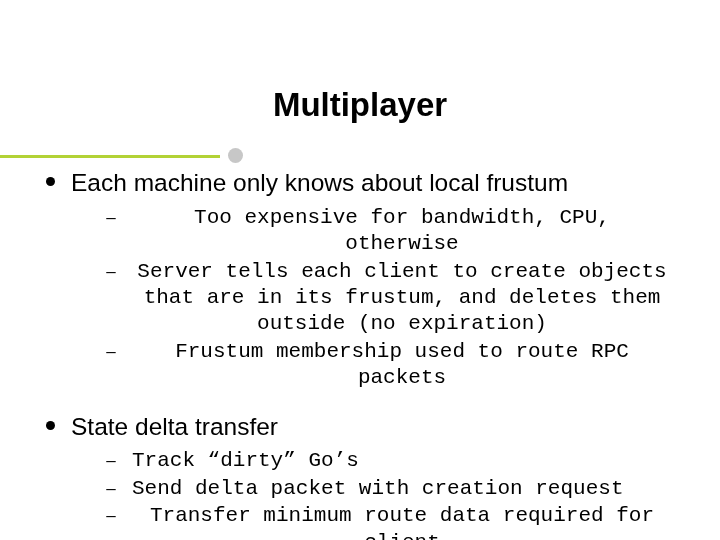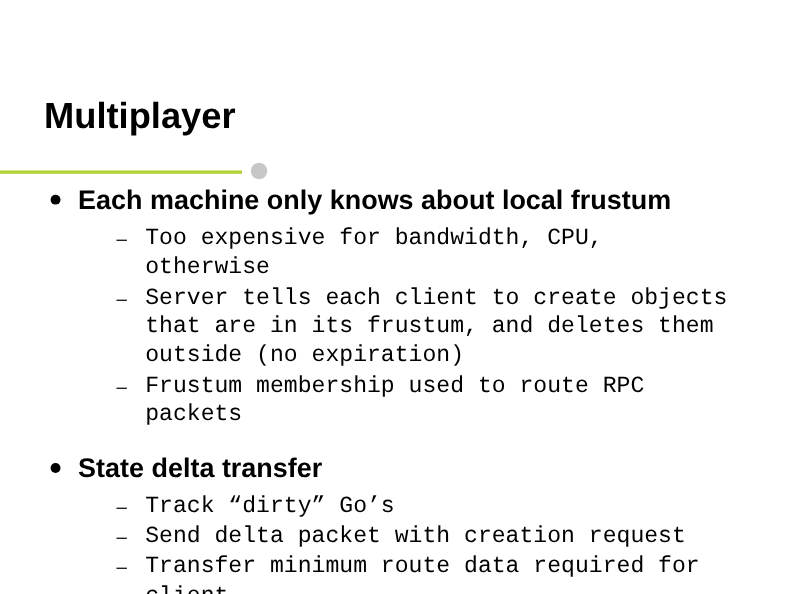--- a/index.html
+++ b/index.html
@@ -1,23 +1,23 @@
 <!DOCTYPE html>
 <html><head>
 <meta charset="utf-8">
 <style>
-  * { margin: 0; padding: 0; box-sizing: border-box; }
+  * { margin: 0; padding: 0; box-sizing: border-box; text-align: center; }
   html, body { width: 720px; height: 540px; background: #ffffff; font-family: Arial, Helvetica, sans-serif; color: #000; }
   .slide { width: 720px; height: 540px; position: relative; padding: 86px 40px 40px 40px; }
   .accent-line { position: absolute; left: 0; top: 155px; width: 220px; height: 3px; background: #b2d235; }
   .accent-dot { position: absolute; left: 228px; top: 148px; width: 15px; height: 15px; border-radius: 50%; background: #c7c7c7; }
   .title { font-size: 33px; font-weight: bold; margin-bottom: 44px; }
   .content { padding-left: 6px; }
   .l1 { list-style: none; }
-  .l1 > li { display: flex; align-items: flex-start; margin-top: 10px; margin-bottom: 6px; font-weight: bold; }
+  .l1 > li { display: flex; align-items: flex-start; margin-top: 10px; margin-bottom: 6px; }
   .l1 > li .bullet { width: 9px; height: 9px; border-radius: 50%; background: #000; margin-top: 9px; margin-right: 16px; flex-shrink: 0; }
   .l1 > li .text1 { font-size: 24.5px; line-height: 1.25; }
   .l2wrap { padding-left: 60px; }
   .l2 { list-style: none; }
   .l2 > li { display: flex; align-items: flex-start; margin-bottom: 1px; }
   .l2 > li .dash { font-size: 17px; margin-top: 3px; margin-right: 16px; flex-shrink: 0; width: 10px; }
   .l2 > li .text2 { font-size: 21px; line-height: 1.26; max-width: 540px; font-family: Liberation Mono, monospace; }
   .block2 { margin-top: 20px; }
 </style>
 </head>

